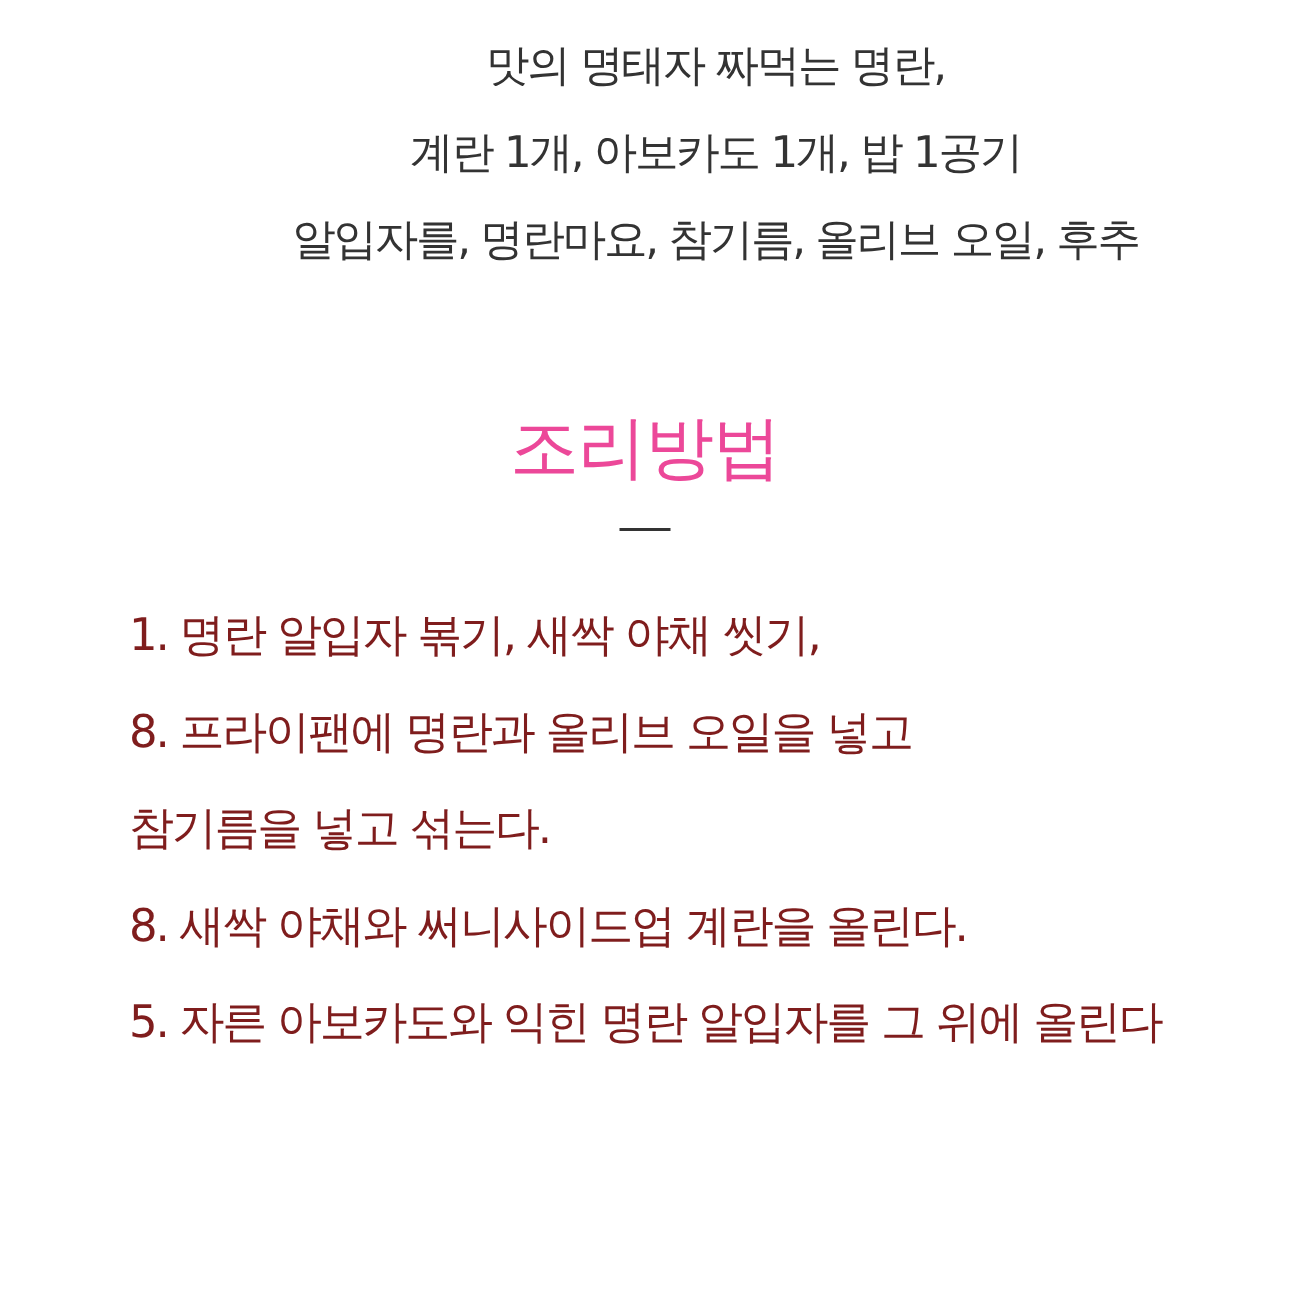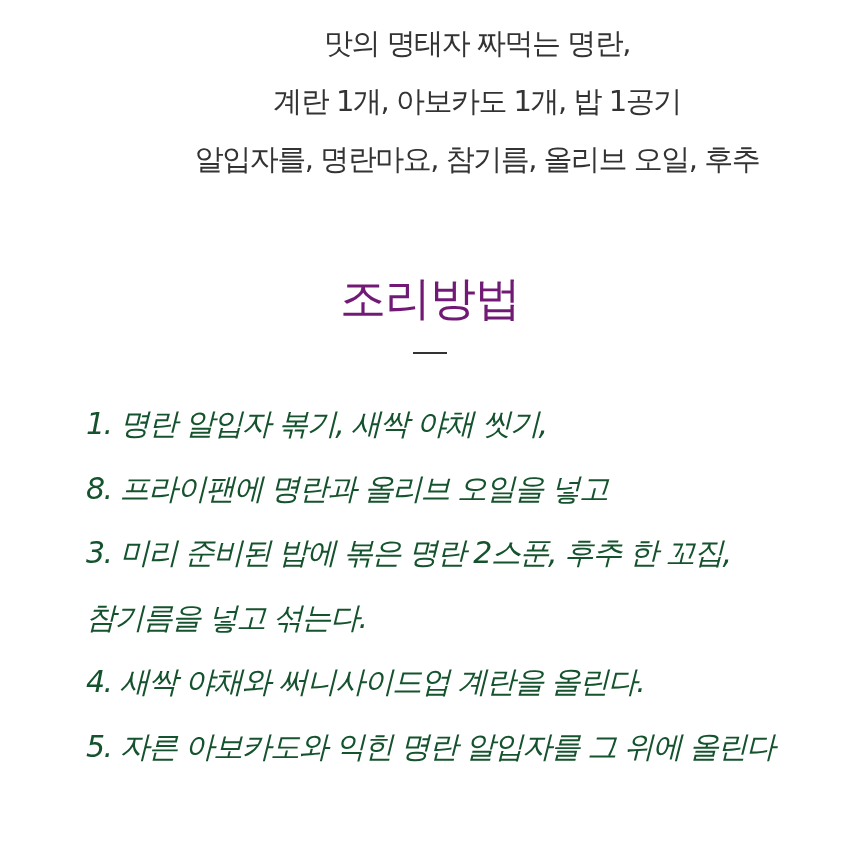--- a/index.html
+++ b/index.html
@@ -1,37 +1,36 @@
 <!DOCTYPE html>
 <html><head>
 <meta charset="utf-8">
 <style>
   html, body { margin:0; padding:0; background:#ffffff; }
   body { width:860px; height:861px; overflow:hidden; position:relative;
     font-family: "DejaVu Sans", "Liberation Sans", sans-serif; color:#2b2b2b; }
   .ingredients { position:absolute; top:14px; left:0; width:860px; text-align:center;margin-left:47px; }
   .ing-line { font-size:29px; line-height:58px; height:58px; letter-spacing:-1.5px; color:#333; }
   .section-title { position:absolute; top:268px; left:0; width:860px; text-align:center;
-    font-size:46px; letter-spacing:-1px; color:#701a75; }
+    font-size:46px; letter-spacing:-1px; color:#ec4899; }
   .title-rule { position:absolute; top:352px; left:413px; width:34px; height:2px; background:#333; }
   .steps { position:absolute; top:392px; left:86px; width:774px; }
-  .step-line { font-size:30px; line-height:64.5px; height:64.5px; letter-spacing:-1.5px; color:#14532d; white-space:nowrap;font-style:italic; }
+  .step-line { font-size:30px; line-height:64.5px; height:64.5px; letter-spacing:-1.5px; color:#7f1d1d; white-space:nowrap; }
 </style>
 </head>
 <body>
 
 <div class="ingredients">
   <div class="ing-line">맛의 명태자 짜먹는 명란,</div>
   <div class="ing-line">계란 1개, 아보카도 1개, 밥 1공기</div>
   <div class="ing-line">알입자를, 명란마요, 참기름, 올리브 오일, 후추</div>
 </div>
 
 <div class="section-title">조리방법</div>
 <div class="title-rule"></div>
 
 <div class="steps">
   <div class="step-line">1. 명란 알입자 볶기, 새싹 야채 씻기,</div>
   <div class="step-line">8. 프라이팬에 명란과 올리브 오일을 넣고</div>
-  <div class="step-line">3. 미리 준비된 밥에 볶은 명란 2스푼, 후추 한 꼬집,</div>
   <div class="step-line">참기름을 넣고 섞는다.</div>
-  <div class="step-line">4. 새싹 야채와 써니사이드업 계란을 올린다.</div>
+  <div class="step-line">8. 새싹 야채와 써니사이드업 계란을 올린다.</div>
   <div class="step-line">5. 자른 아보카도와 익힌 명란 알입자를 그 위에 올린다</div>
 </div>
 
 </body></html>

